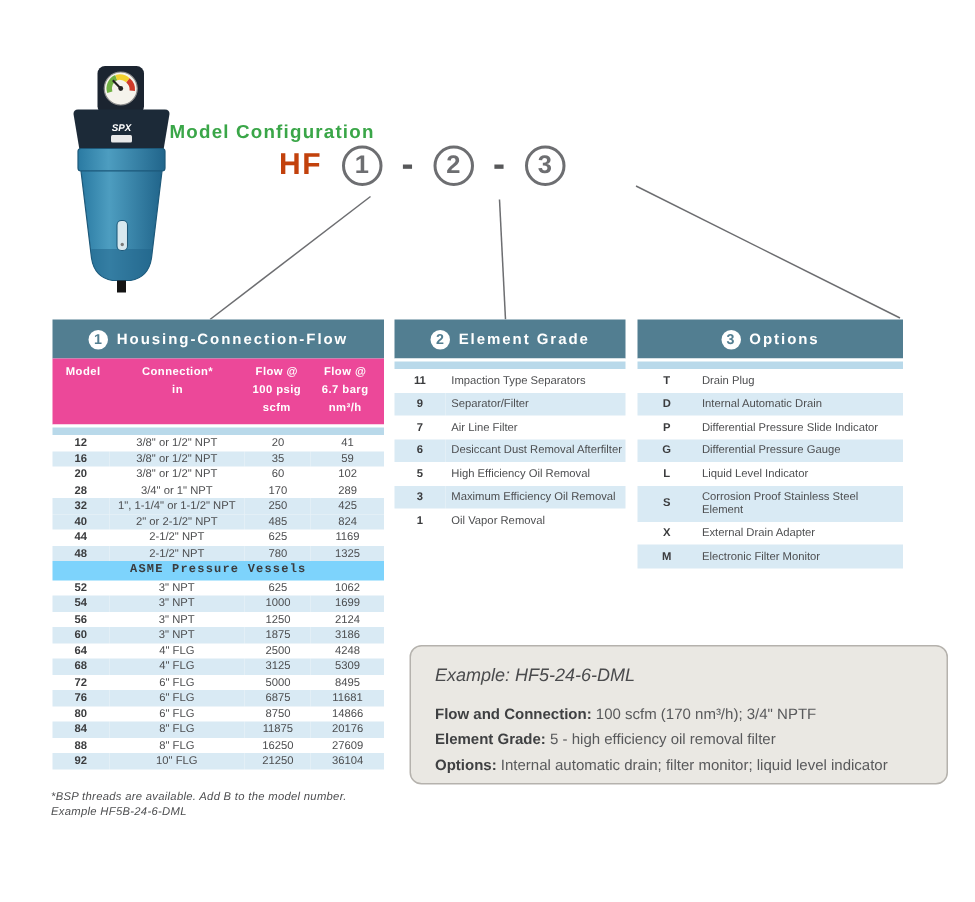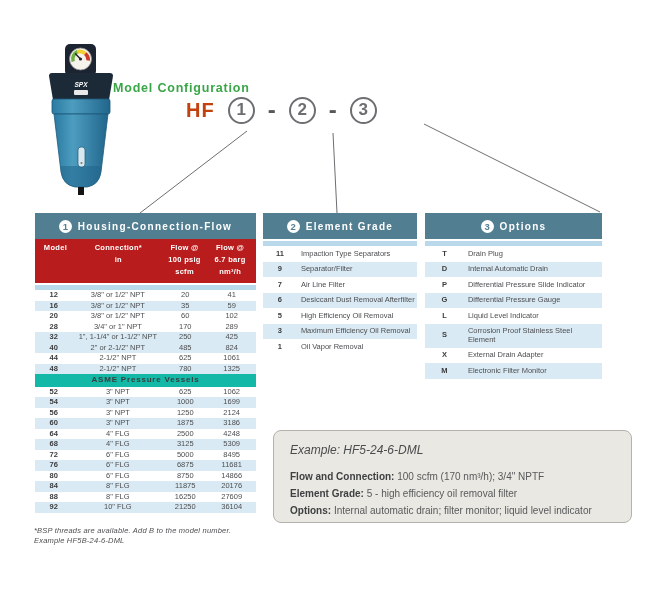--- a/index.html
+++ b/index.html
@@ -30,26 +30,26 @@
     gap:6px; height:26px; }
   .panel-header .badge { width:13px; height:13px; background:#fff; color:#527e91; border-radius:50%;
     font-size:9.5px; font-weight:bold; display:flex; align-items:center; justify-content:center; flex:0 0 auto; }
   .panel-header .ttl { font-size:10px; font-weight:bold; letter-spacing:1.3px; white-space:nowrap; }
   .gap-strip { height:2px; background:#fff; }
   .blue-strip { height:5px; background:#b9d9ea; }
 
   table { width:100%; border-collapse:collapse; table-layout:fixed; }
   td { font-size:7.5px; line-height:8.5px; padding:1px 2px; color:#4d4e50; }
   tr.alt { background:#d9eaf4; }
-  tr.subheader { background:#14b8a6; }
+  tr.subheader { background:#7dd3fc;font-family:Liberation Mono, monospace; }
   tr.subheader td { font-weight:bold; color:#3b3c3e; text-align:center; font-size:8px; letter-spacing:0.8px; padding:2px; }
 
   
   .t1 { left:35px; top:213px; width:221px; }
-  .t1-cols { background:#b91c1c; color:#fff; display:flex; padding:3px 2px 5px 2px; }
+  .t1-cols { background:#ec4899; color:#fff; display:flex; padding:3px 2px 5px 2px; }
   .t1-cols .col { display:flex; flex-direction:column; align-items:center; }
   .t1-cols .col span { font-size:7.5px; font-weight:bold; line-height:12px; letter-spacing:0.3px; }
   .t1-cols .c1{width:17%;} .t1-cols .c2{width:41%;} .t1-cols .c3{width:20%;} .t1-cols .c4{width:22%;}
   .t1 td { text-align:center; }
   .t1 td:nth-child(1){ width:17%; font-weight:bold; color:#3b3c3e; }
   .t1 td:nth-child(2){ width:41%; }
   .t1 td:nth-child(3){ width:20%; }
   .t1 td:nth-child(4){ width:22%; }
 
   
@@ -193,21 +193,21 @@
           <tr class="alt">
             <td>40</td>
             <td>2" or 2-1/2" NPT</td>
             <td>485</td>
             <td>824</td>
           </tr>
           <tr class="">
             <td>44</td>
             <td>2-1/2" NPT</td>
             <td>625</td>
-            <td>1061</td>
+            <td>1169</td>
           </tr>
           <tr class="alt">
             <td>48</td>
             <td>2-1/2" NPT</td>
             <td>780</td>
             <td>1325</td>
           </tr>
           <tr class="subheader">
             <td colspan="4">ASME Pressure Vessels</td>
           </tr>

